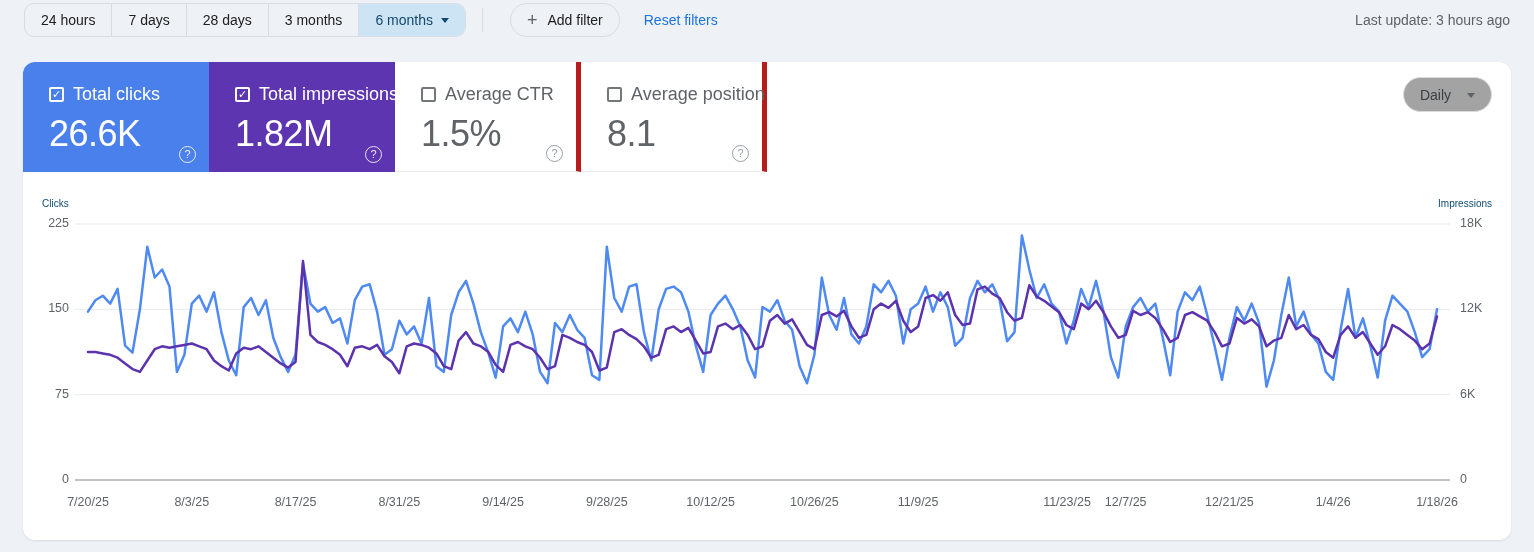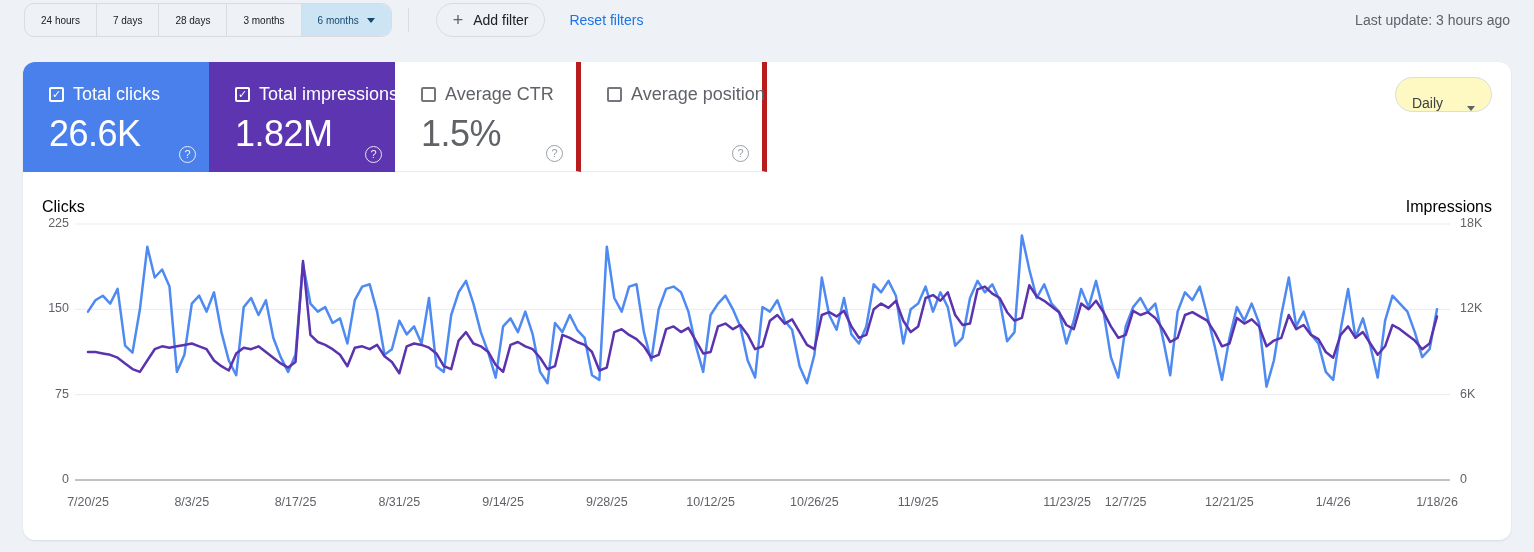--- a/index.html
+++ b/index.html
@@ -15,21 +15,21 @@
   .topbar {
     position:absolute; top:0; left:0; right:0; height:40px;
     display:flex; align-items:center; padding:0 24px;
   }
   .range-group {
     display:inline-flex; border:1px solid #dadce0; border-radius:10px;
     overflow:hidden; height:34px; background:transparent;
   }
   .range-btn {
     display:flex; align-items:center; gap:8px;
-    padding:0 16px; font-size:10px; color:#202124;
+    padding:0 16px; font-size:14px; color:#202124;
     border-right:1px solid #dadce0; cursor:pointer; white-space:nowrap;
     background:transparent;
   }
   .range-btn:last-child { border-right:none; }
   .range-btn.selected { background:#cde4f5; color:#14486e; font-weight:500; }
   .caret {
     display:inline-block; width:0; height:0;
     border-left:4.5px solid transparent; border-right:4.5px solid transparent;
     border-top:5px solid currentColor; margin-top:1px;
   }
@@ -80,30 +80,30 @@
     width:17px; height:17px; border-radius:50%;
     display:flex; align-items:center; justify-content:center;
     font-size:11px; line-height:1;
   }
   .metric-card.colored .help-icon { border:1.5px solid rgba(255,255,255,.85); color:rgba(255,255,255,.9); }
   .metric-card.plain .help-icon { border:1.5px solid #9aa0a6; color:#9aa0a6; }
 
   
   .daily-btn {
     position:absolute; top:15px; right:19px; height:35px;
-    display:flex; align-items:flex-end; gap:24px;
+    display:flex; align-items:center; gap:16px;
     border:1px solid #dadce0; border-radius:18px; padding:0 16px;
-    font-size:14px; color:#3c4043; cursor:pointer; background:#fef9c3;
+    font-size:14px; color:#3c4043; cursor:pointer; background:#a3a3a3;
   }
   .daily-btn .caret { color:#5f6368; }
 
   
   #chart-layer { position:absolute; inset:0; }
   #chart-layer svg { position:absolute; left:0; top:0; }
-  .axis-title { position:absolute; font-size:16px; color:#000000; white-space:nowrap; }
+  .axis-title { position:absolute; font-size:10px; color:#0c4a6e; white-space:nowrap; }
   .axis-title-left { left:19px; top:136px; }
   .axis-title-right { right:19px; top:136px; }
   .tick-label { position:absolute; font-size:12.5px; color:#5f6368; white-space:nowrap; }
   .tick-left { width:40px; text-align:right; left:6px; }
   .tick-right { left:1437px; text-align:left; }
   .date-label { position:absolute; top:433px; width:84px; text-align:center; font-size:12.5px; color:#5f6368; white-space:nowrap; }
 </style>
 </head>
 <body>
 
@@ -168,20 +168,21 @@
       </div>
       <div class="metric-value">1.5%</div>
       <span class="help-icon">?</span>
     </div>
 
     <div class="metric-card plain">
       <div class="metric-head">
         <span class="checkbox"></span>
         <span class="metric-label">Average position</span>
       </div>
+      <div class="metric-value">8.1</div>
       <span class="help-icon">?</span>
     </div>
   </div>
 
   <div class="daily-btn">
     <span>Daily</span>
     <span class="caret"></span>
   </div>
 
   <div id="chart-layer">

